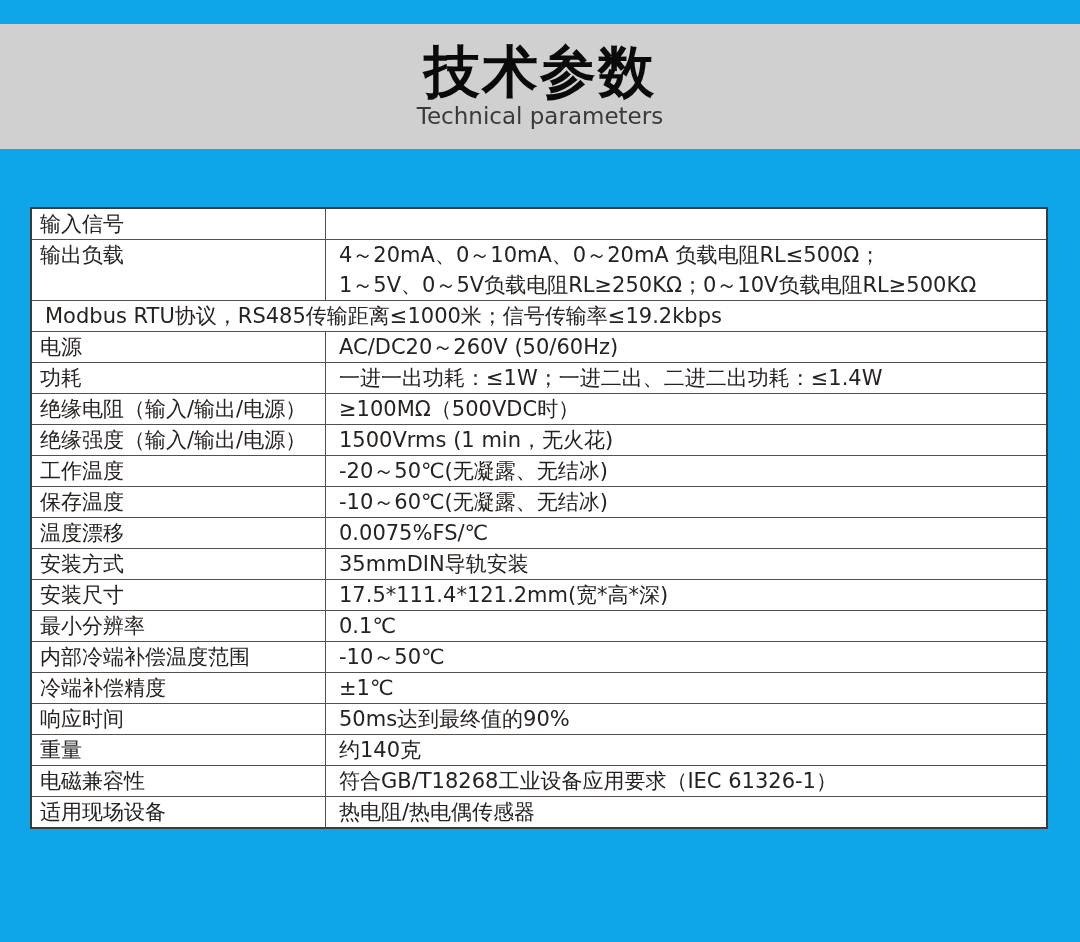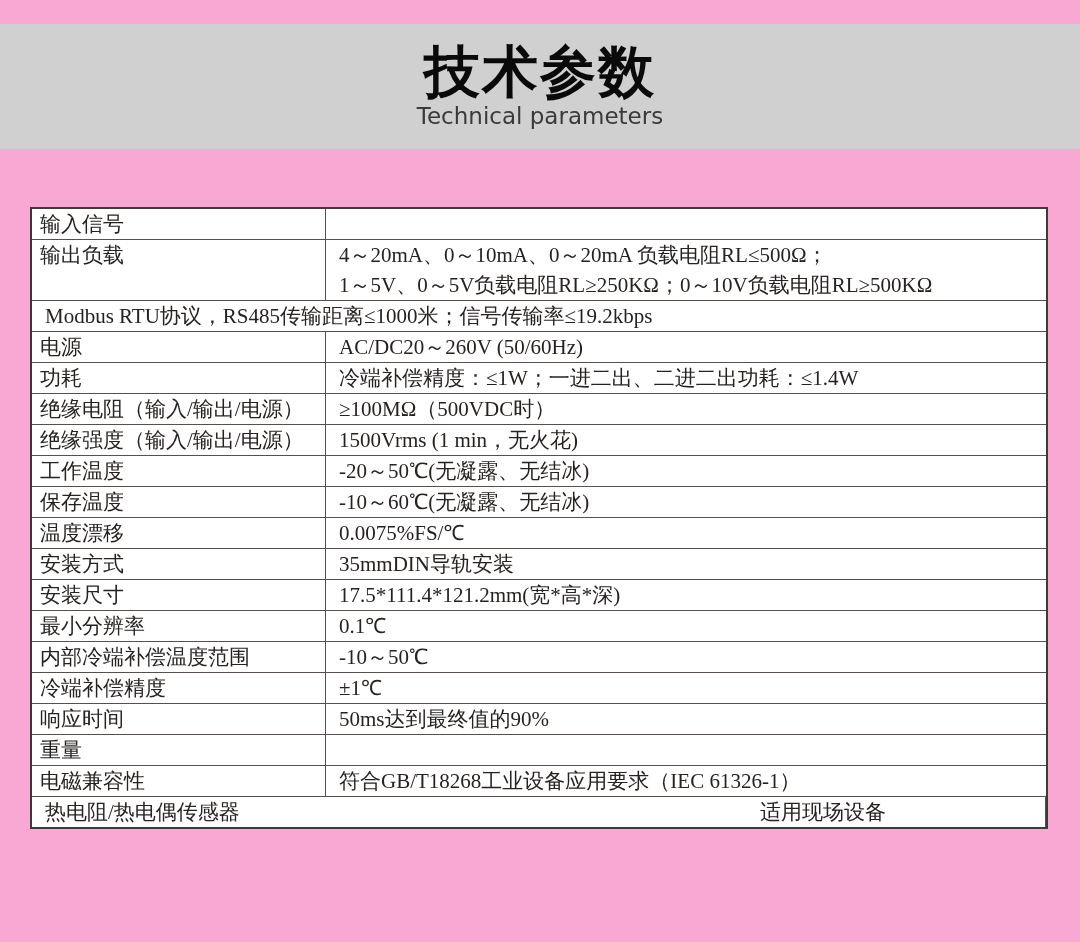--- a/index.html
+++ b/index.html
@@ -7,21 +7,21 @@
     padding: 0;
     background: #ffffff;
     width: 1080px;
     height: 942px;
     font-family: "DejaVu Sans", "Liberation Sans", sans-serif;
   }
   .page {
     position: relative;
     width: 1080px;
     height: 942px;
-    background: #f9a8d4;
+    background: #0ea5e9;
     overflow: hidden;
   }
   .banner {
     position: absolute;
     left: 0;
     top: 24px;
     width: 1080px;
     height: 125px;
     background: #d0d0d0;
     text-align: center;
@@ -50,21 +50,20 @@
     width: 1018px;
     box-sizing: border-box;
     border: 2px solid #3e3a38;
     display: flex;
     flex-direction: column;
     background: #ffffff;
   }
   .row {
     display: flex;
     border-top: 1px solid #56504d;
-    font-family: Liberation Serif, serif;
   }
   .row:first-child {
     border-top: none;
   }
   .cell {
     box-sizing: border-box;
     font-size: 21px;
     line-height: 30px;
     min-height: 30px;
     color: #262220;
@@ -104,21 +103,21 @@
     </div>
     <div class="row">
       <div class="cell value">Modbus RTU协议，RS485传输距离≤1000米；信号传输率≤19.2kbps</div>
     </div>
     <div class="row">
       <div class="cell label">电源</div>
       <div class="cell value">AC/DC20～260V (50/60Hz)</div>
     </div>
     <div class="row">
       <div class="cell label">功耗</div>
-      <div class="cell value">冷端补偿精度：≤1W；一进二出、二进二出功耗：≤1.4W</div>
+      <div class="cell value">一进一出功耗：≤1W；一进二出、二进二出功耗：≤1.4W</div>
     </div>
     <div class="row">
       <div class="cell label">绝缘电阻（输入/输出/电源）</div>
       <div class="cell value">≥100MΩ（500VDC时）</div>
     </div>
     <div class="row">
       <div class="cell label">绝缘强度（输入/输出/电源）</div>
       <div class="cell value">1500Vrms (1 min，无火花)</div>
     </div>
     <div class="row">
@@ -152,24 +151,25 @@
     <div class="row">
       <div class="cell label">冷端补偿精度</div>
       <div class="cell value">±1℃</div>
     </div>
     <div class="row">
       <div class="cell label">响应时间</div>
       <div class="cell value">50ms达到最终值的90%</div>
     </div>
     <div class="row">
       <div class="cell label">重量</div>
+      <div class="cell value">约140克</div>
     </div>
     <div class="row">
       <div class="cell label">电磁兼容性</div>
       <div class="cell value">符合GB/T18268工业设备应用要求（IEC 61326-1）</div>
     </div>
     <div class="row">
+      <div class="cell label">适用现场设备</div>
       <div class="cell value">热电阻/热电偶传感器</div>
-      <div class="cell label">适用现场设备</div>
     </div>
   </div>
 
 </div>
 
 </body></html>

